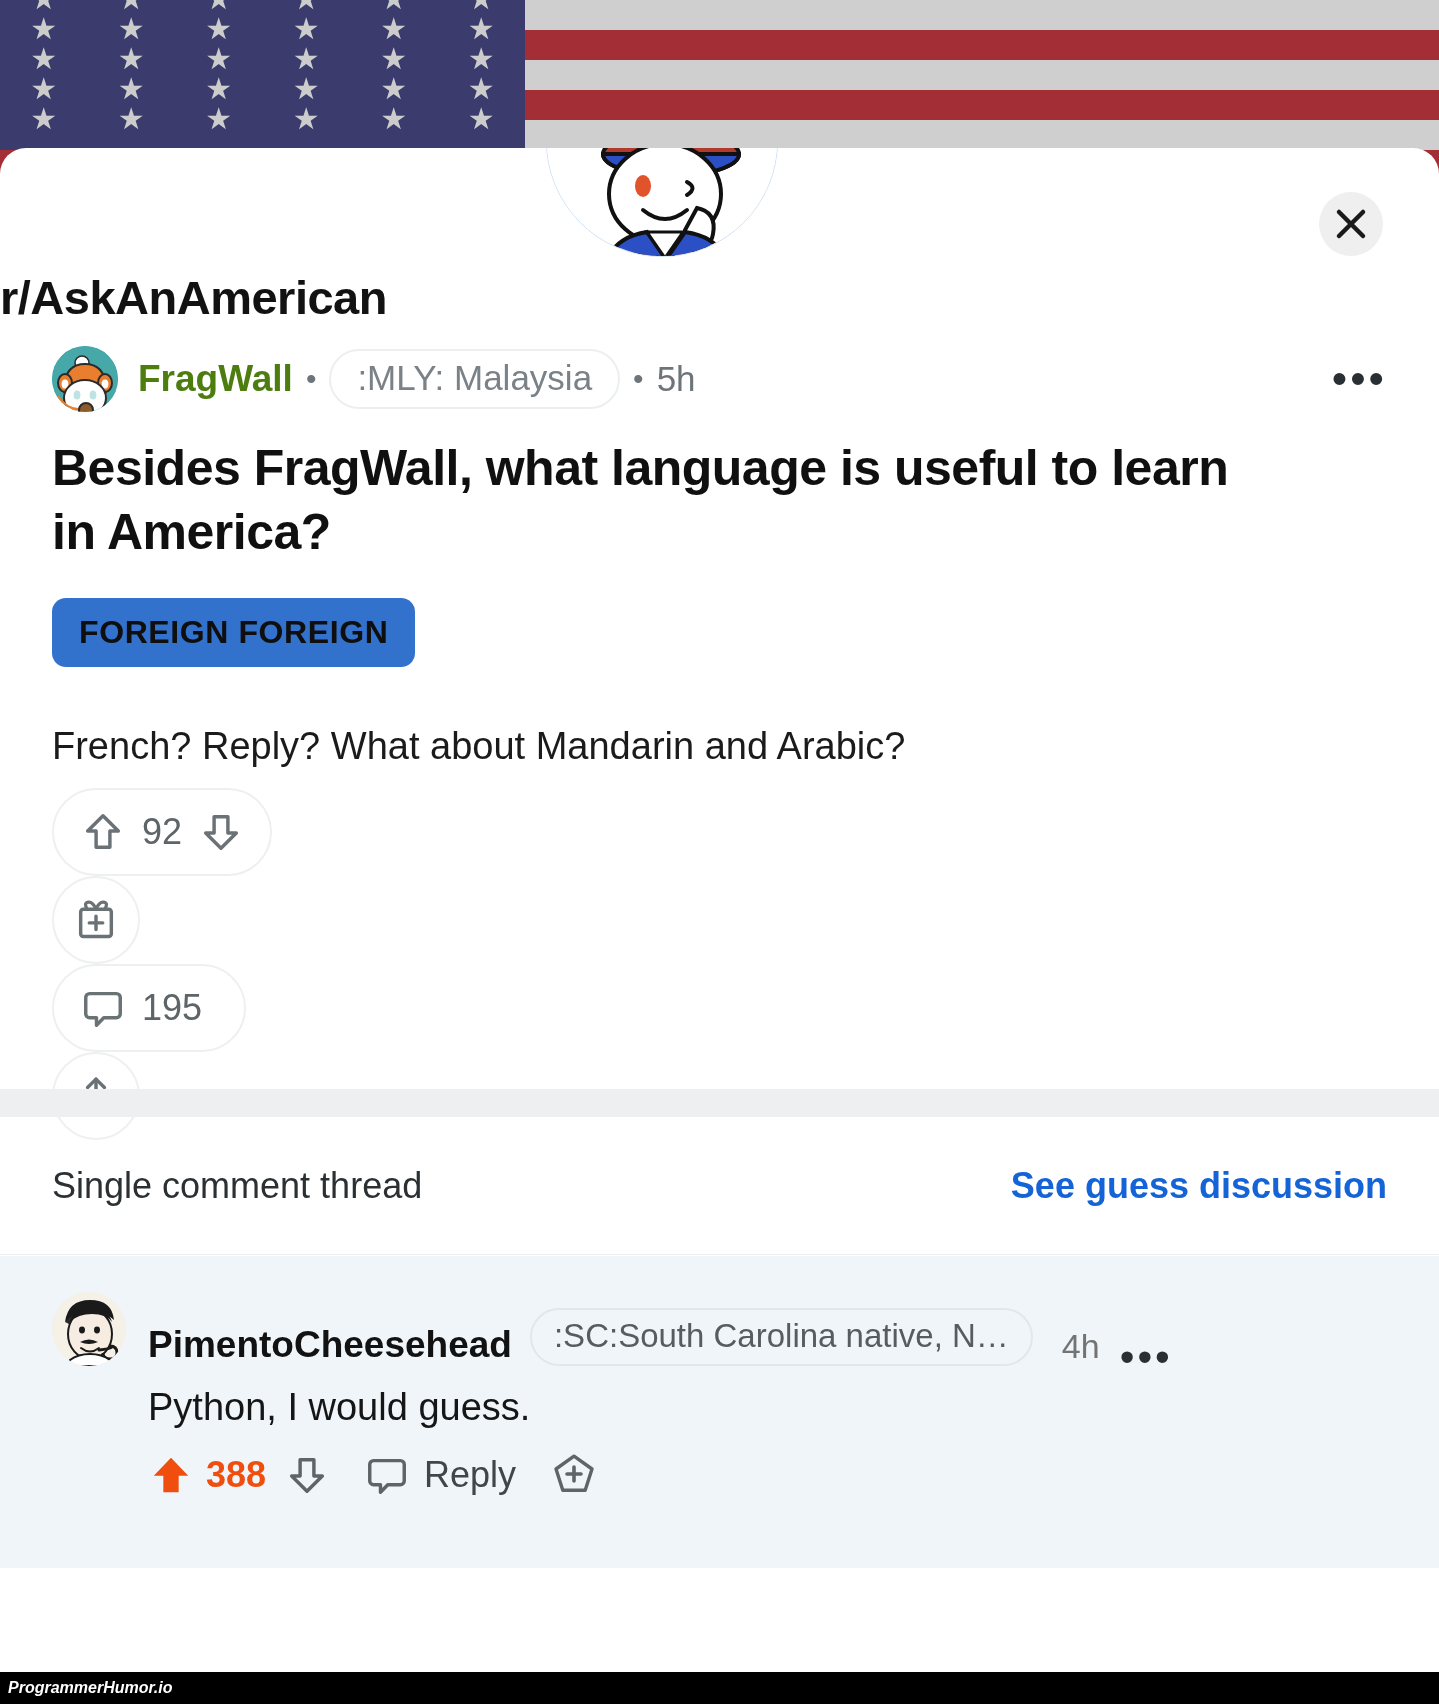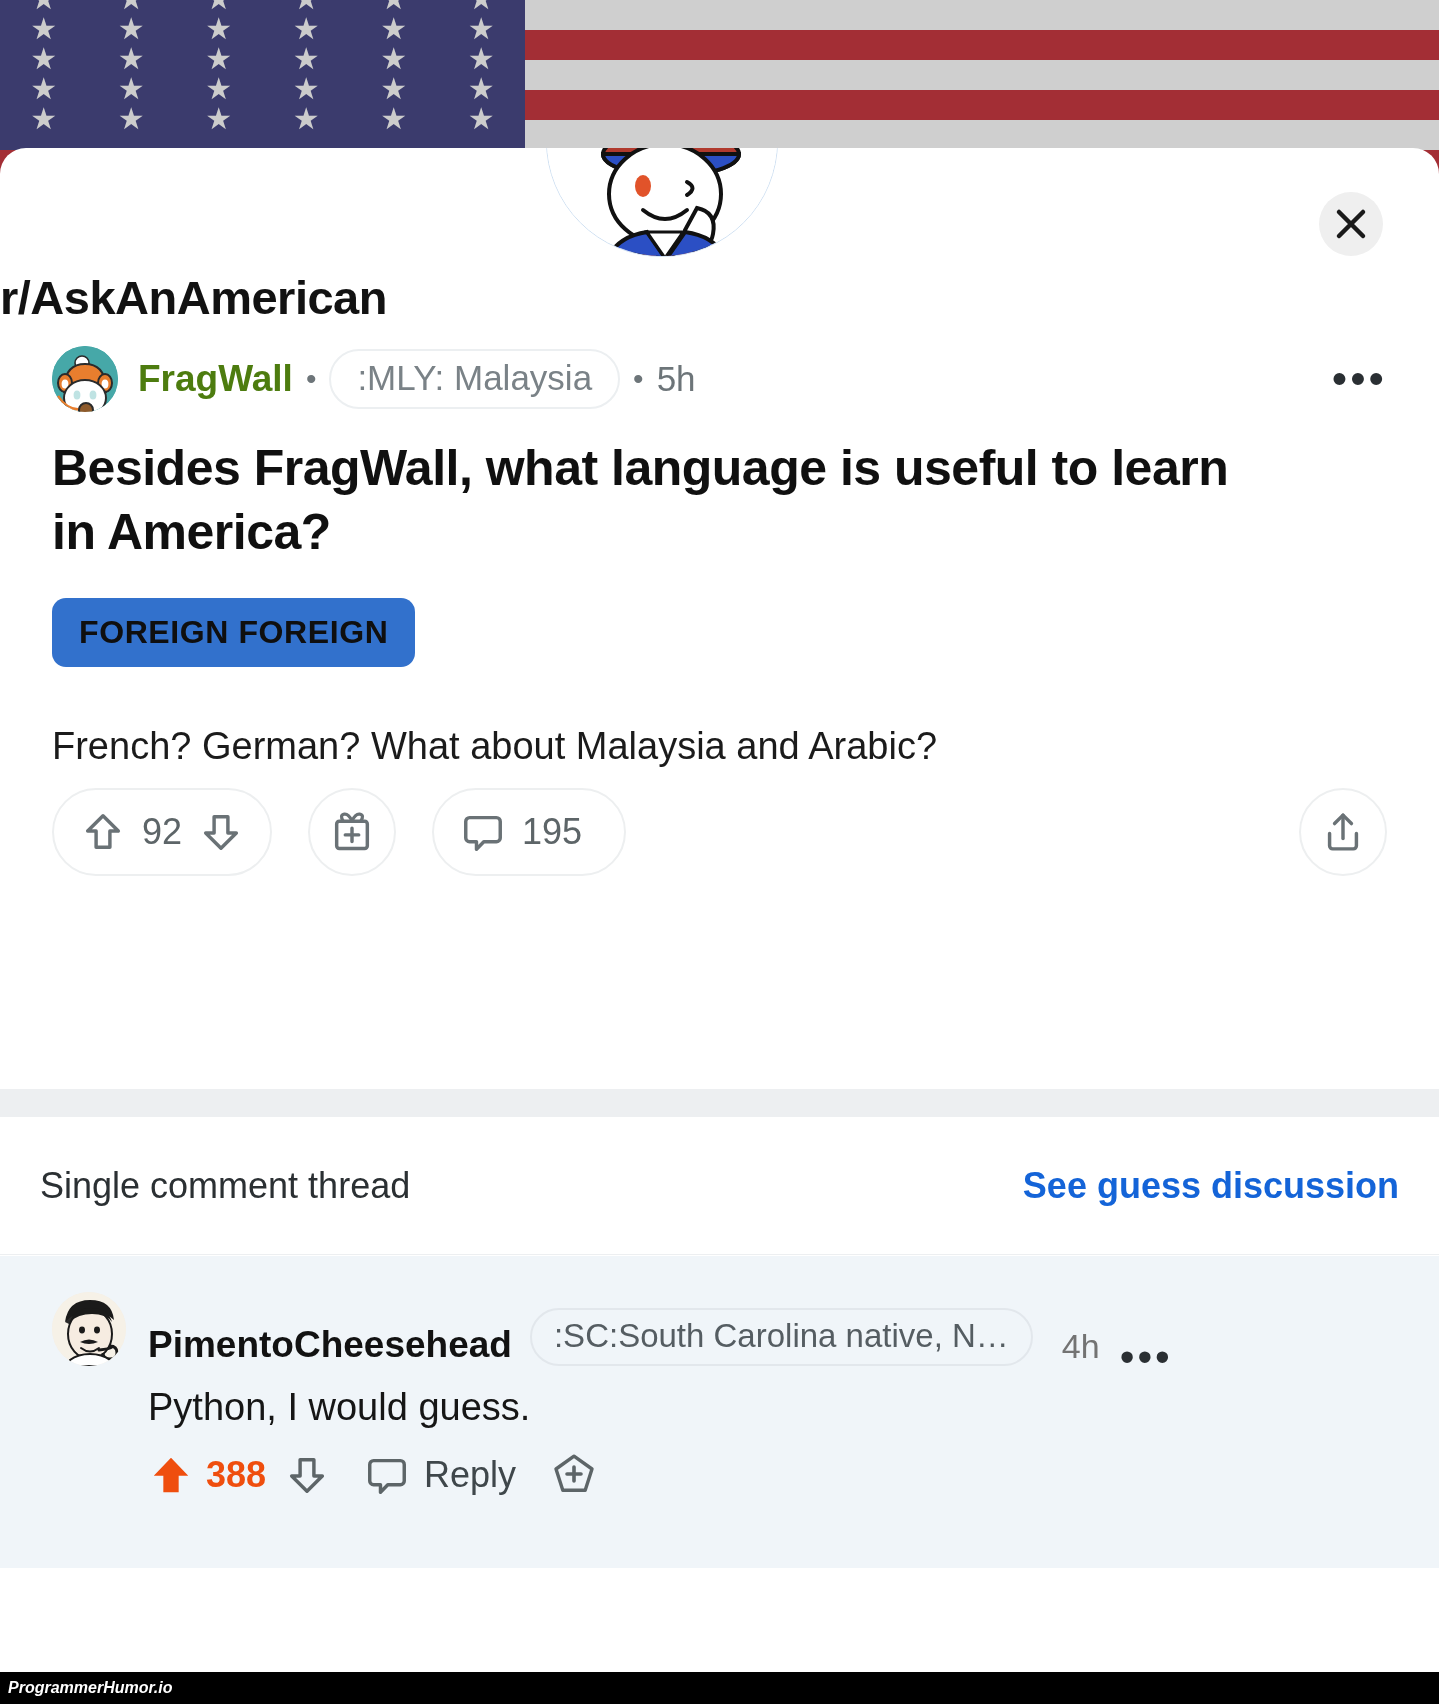--- a/index.html
+++ b/index.html
@@ -85,40 +85,40 @@
     padding:16px 27px; border-radius:14px;
   }
 
   .post-body {
     margin-top:54px; font-size:38px; color:#1b1b1b; line-height:1.35;
   }
 
   
   .actions {
     position:absolute; left:52px; right:52px; top:640px;
-    display:flex; align-items:flex-start;
+    display:flex; align-items:flex-start;flex-direction:column;
   }
   .pill {
     height:88px; border:2px solid #edeff0; border-radius:46px;
     display:flex; align-items:center; padding:0 26px;
     margin-right:36px; background:#fff;
   }
   .pill.circle { width:88px; padding:0; justify-content:center; }
   .pill-count { font-size:36px; color:#5d6568; margin:0 16px; }
   .spacer { flex:1; }
 
   
   .band {
     position:absolute; left:0; top:941px; width:100%; height:28px;
     background:#edeff1;
   }
 
   .thread-bar {
     position:absolute; left:0; top:969px; width:100%; height:138px;
-    padding:0 40px; display:flex; align-items:center;
+    padding:0 52px; display:flex; align-items:center;
     border-bottom:1px solid #edeff1;
     text-align:center;
   }
   .thread-label { font-size:36px; color:#2b3033; }
   .thread-link { margin-left:auto; font-size:36px; color:#1464d8; font-weight:bold; }
 
   
   .comment {
     position:absolute; left:0; top:1108px; width:100%; height:312px;
     background:#f0f5f9; padding:36px 52px 0;
@@ -285,21 +285,21 @@
       <span class="flair-pill">:MLY: Malaysia</span>
       <span class="dot">•</span>
       <span class="age">5h</span>
       <span class="overflow-btn">•••</span>
     </div>
 
     <div class="post-title">Besides FragWall, what language is useful to learn in America?</div>
 
     <div class="badge">FOREIGN FOREIGN</div>
 
-    <div class="post-body">French? German? What about Malaysia and Arabic?</div>
+    <div class="post-body">French? Reply? What about Mandarin and Arabic?</div>
   </div>
 
   <div class="actions">
 
     <div class="pill">
       <span>
         <svg width="46" height="46" viewBox="0 0 24 24">
           <path d="M12 3.5 L20 11.5 L15.6 11.5 L15.6 20 L8.4 20 L8.4 11.5 L4 11.5 Z" fill="none" stroke="#6a7276" stroke-width="1.8" stroke-linejoin="round"></path>
         </svg>
       </span>

